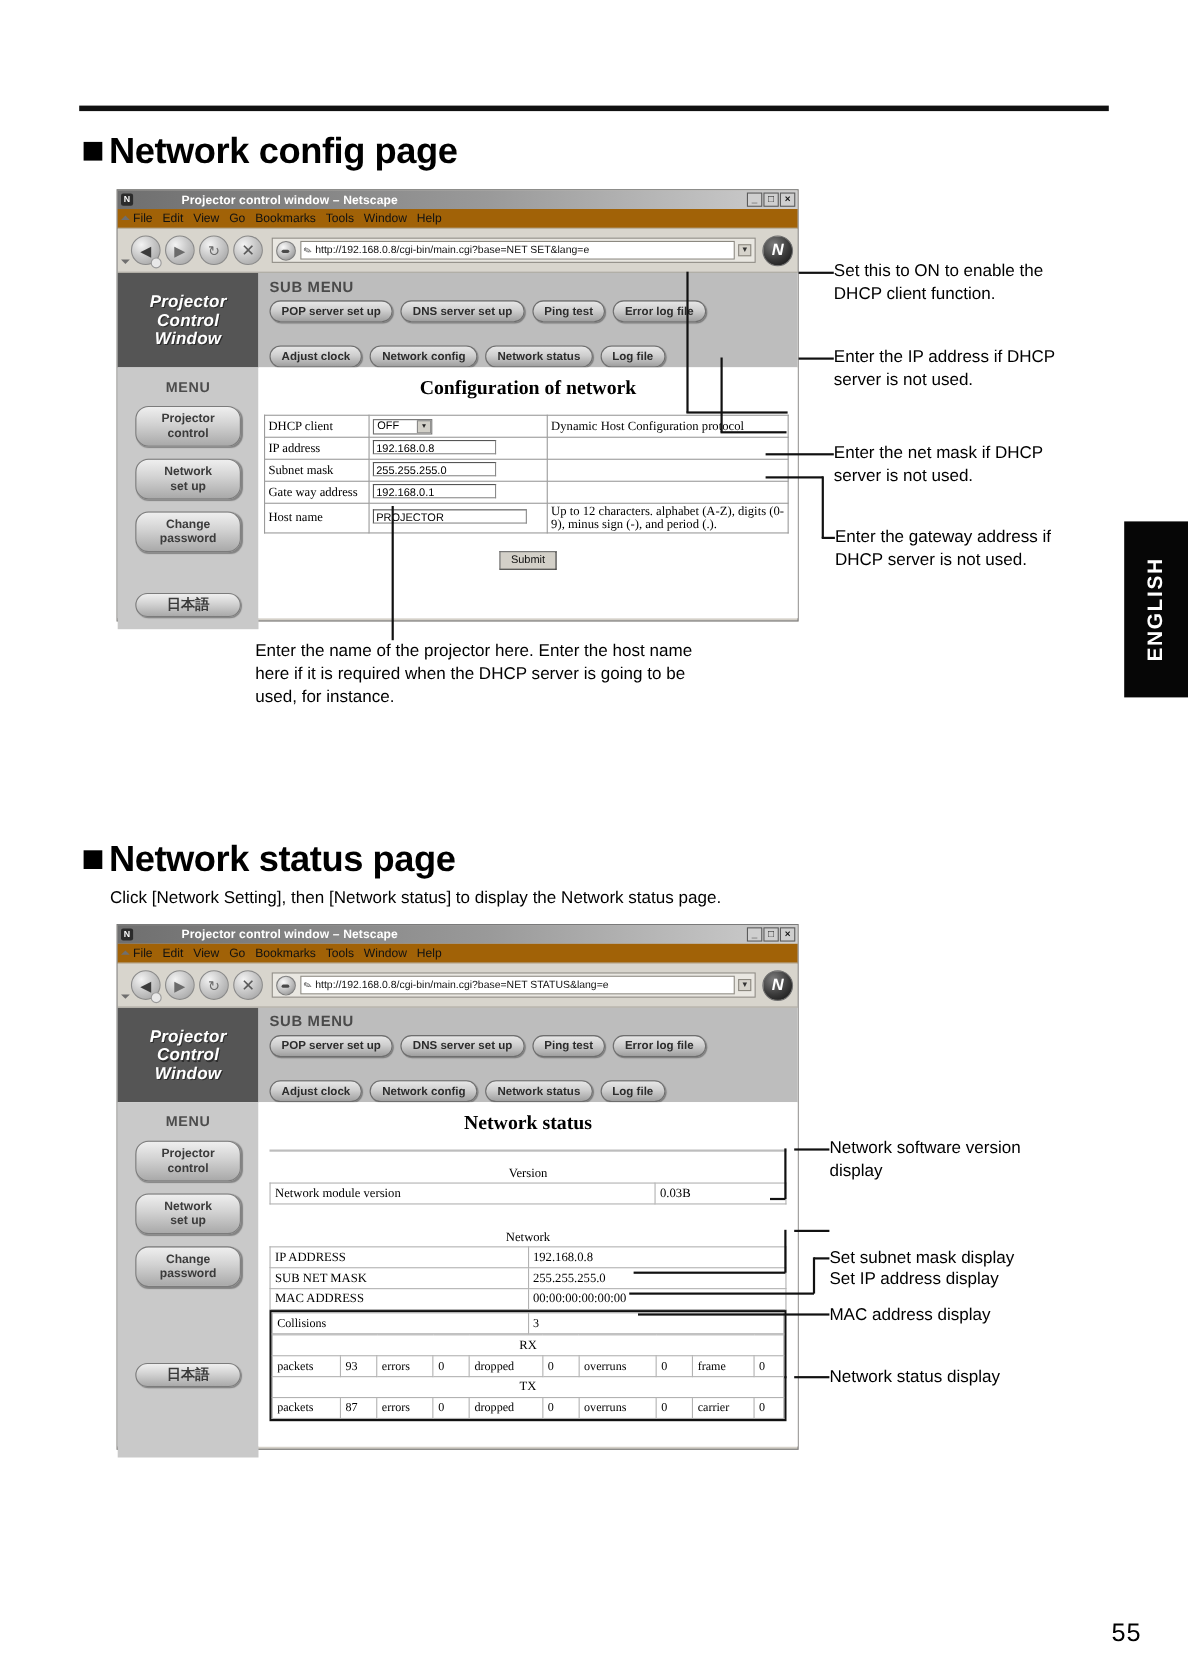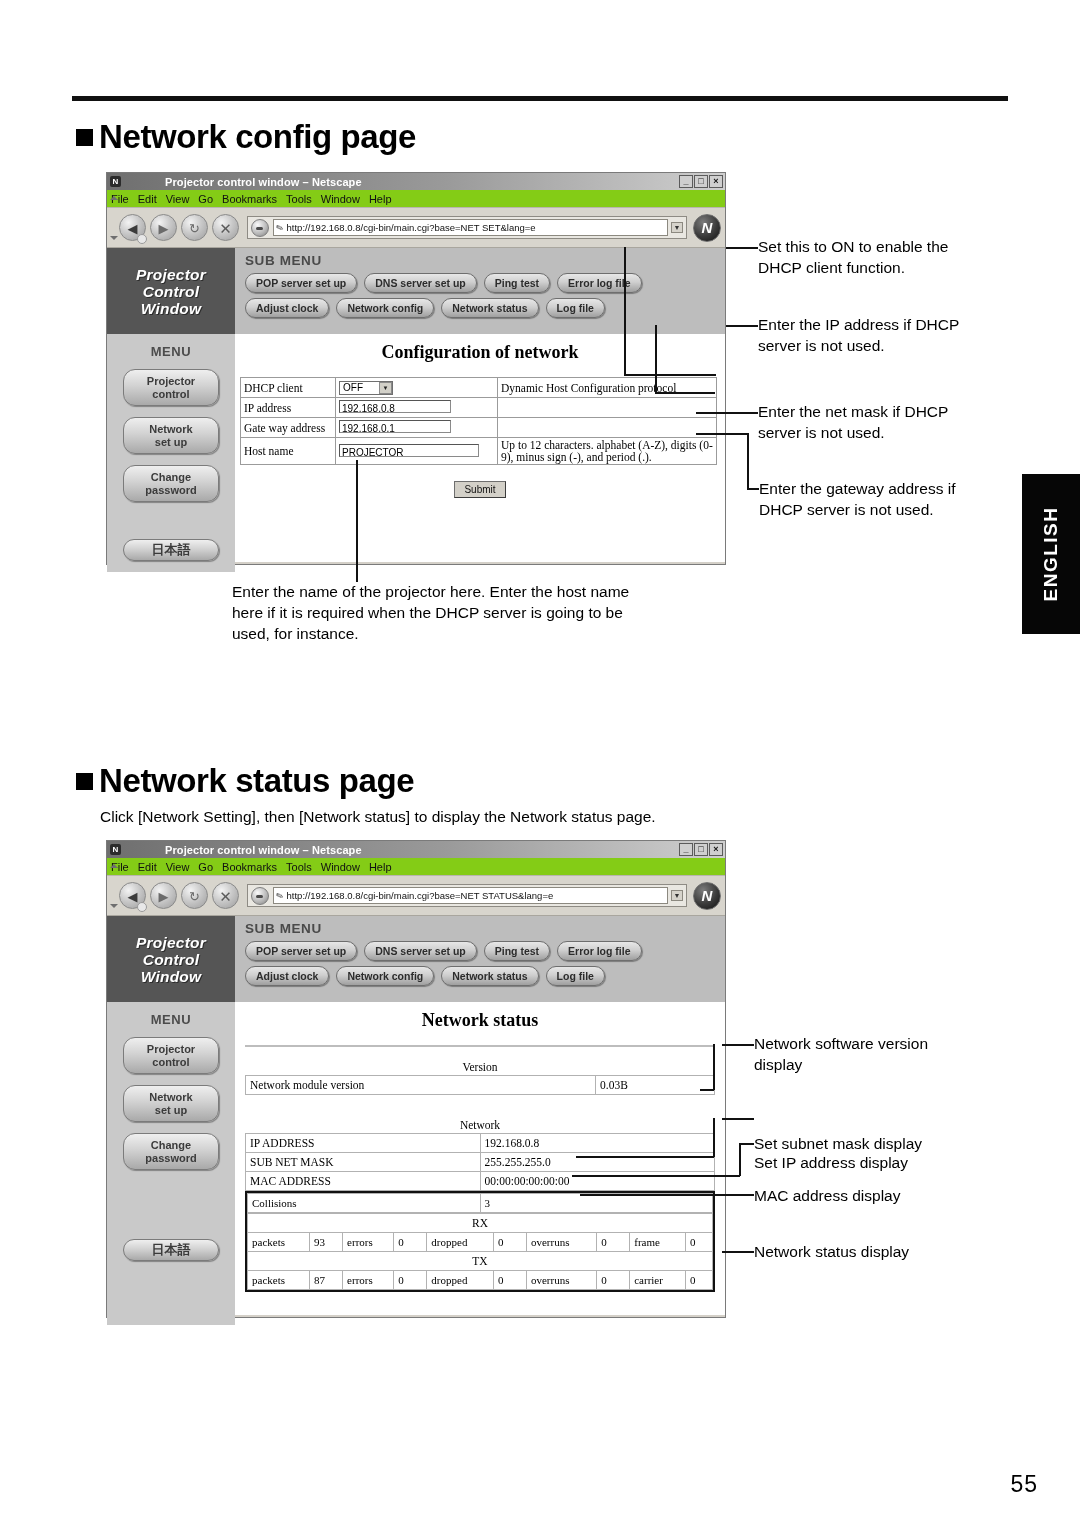--- a/index.html
+++ b/index.html
@@ -128,26 +128,26 @@
     font-style: normal;
     font-size: 9px;
     line-height: 11px;
     text-align: center;
     color: #111;
     box-sizing: border-box;
   }
 
   .menubar {
     height: 17px;
-    background: #84cc16;
+    background: #a16207;
     display: flex;
     align-items: center;
     font-size: 11px;
     color: #111;
-    padding-left: 4px;
+    padding-left: 14px;
     gap: 9px;
     border-bottom: 1px solid #b9b6ae;
     position: relative;
   }
   .menubar .grip {
     position: absolute; left: 3px; top: 6px;
     width: 0; height: 0;
     border-left: 4px solid transparent;
     border-right: 4px solid transparent;
     border-bottom: 4px solid #6f6f6f;
@@ -329,21 +329,21 @@
     padding: 5px 0 0 10px;
     box-sizing: border-box;
   }
   .submenu .sm-label {
     font-size: 13.5px;
     font-weight: bold;
     color: #4a4a4a;
     letter-spacing: 0.6px;
     margin-bottom: 5px;
   }
-  .sm-row { display: flex; gap: 7px; margin-bottom: 5px; }
+  .sm-row { display: flex; gap: 7px; margin-bottom: 21px; }
   .sm-btn {
     border-radius: 11px;
     background: linear-gradient(to bottom,#e7e7e7 0%,#cfcfcf 45%,#9f9f9f 100%);
     border: 1px solid #6e6e6e;
     box-shadow: 1px 1px 1px rgba(0,0,0,0.35);
     font-size: 10.5px;
     font-weight: bold;
     color: #2c2c2c;
     padding: 3px 10px;
     white-space: nowrap;
@@ -567,20 +567,27 @@
                 <span>OFF</span>
                 <span class="sel-arrow">▼</span>
               </span>
             </td>
             <td>Dynamic Host Configuration protocol</td>
           </tr>
           <tr>
             <td class="cfg-label">IP address</td>
             <td class="cfg-field">
               <span class="txtbox">192.168.0.8</span>
+            </td>
+            <td></td>
+          </tr>
+          <tr>
+            <td class="cfg-label">Subnet mask</td>
+            <td class="cfg-field">
+              <span class="txtbox">255.255.255.0</span>
             </td>
             <td></td>
           </tr>
           <tr>
             <td class="cfg-label">Gate way address</td>
             <td class="cfg-field">
               <span class="txtbox">192.168.0.1</span>
             </td>
             <td></td>
           </tr>

